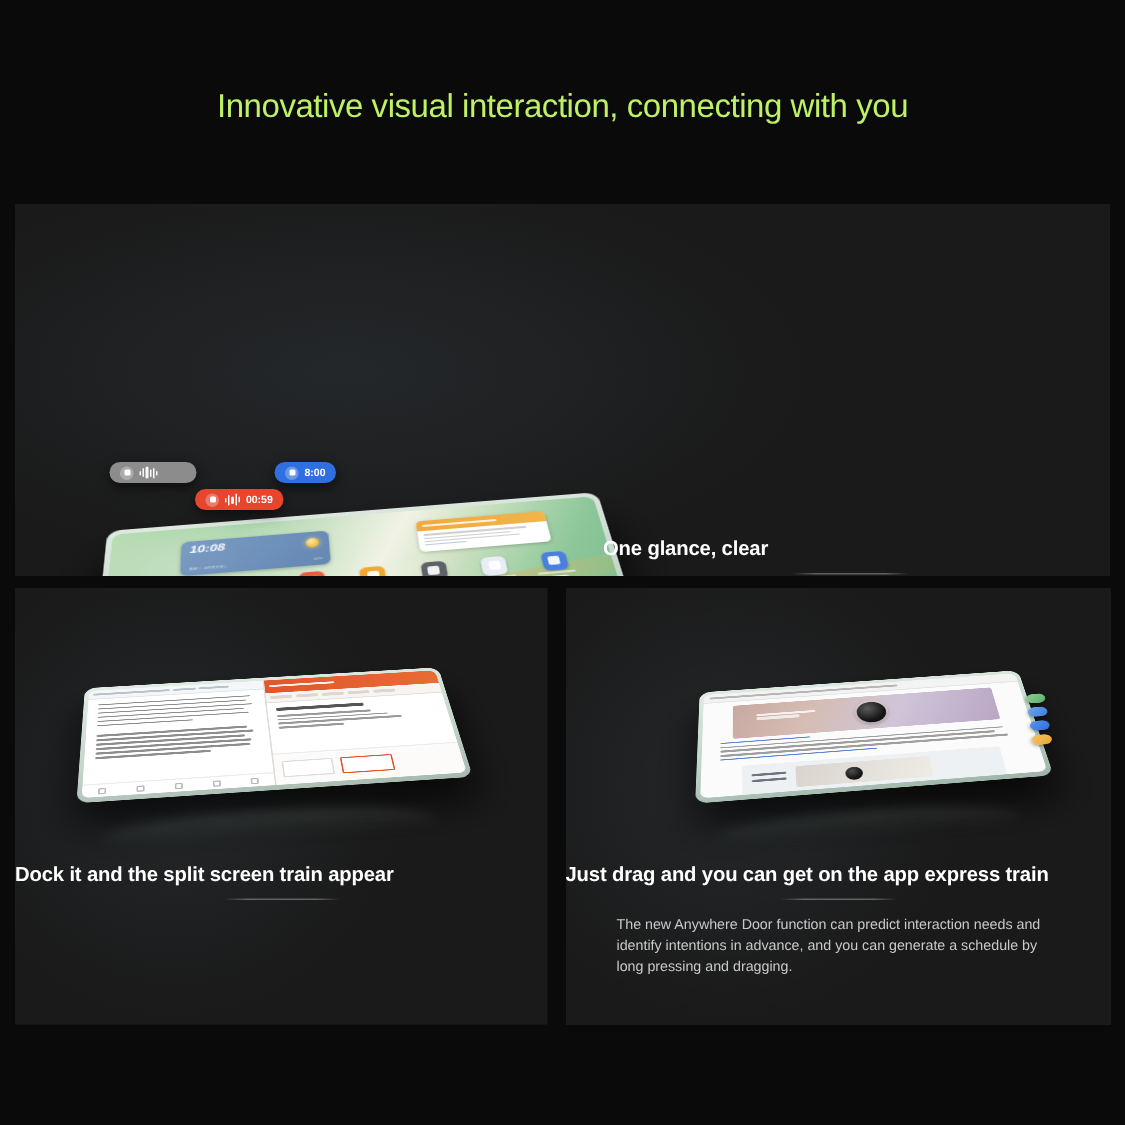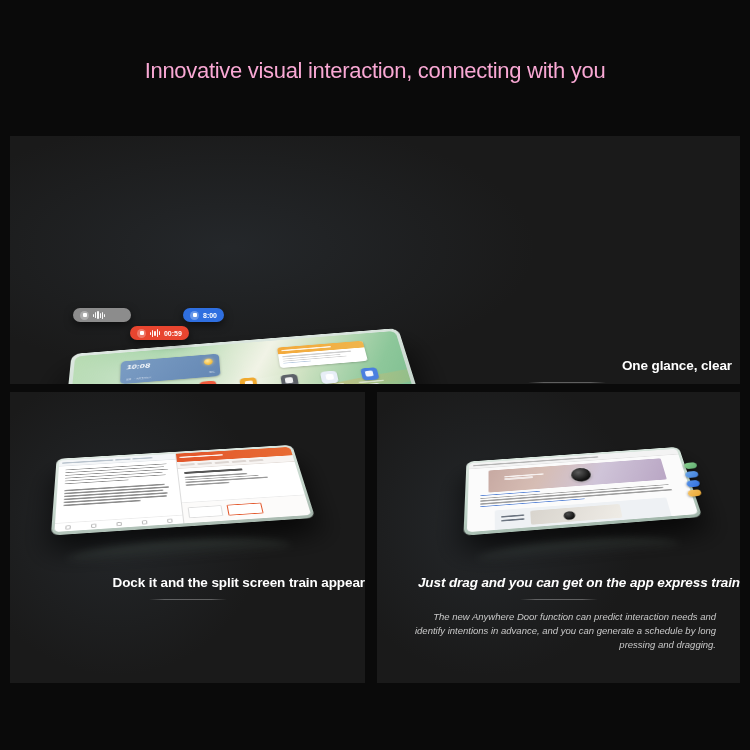--- a/index.html
+++ b/index.html
@@ -6,60 +6,60 @@
   html,body{ width:750px; height:750px; }
   body{
     background:#0a0a0a;
     font-family:"Liberation Sans", sans-serif;
     overflow:hidden;
     position:relative;
   }
   .page-title{
     position:absolute; left:0; top:58px; width:750px;
     text-align:center;
-    color:#f9a8d4;
+    color:#bef264;
     font-size:22px;
     font-weight:400;
     letter-spacing:-0.3px;
     white-space:nowrap;
   }
 
   
   .panel{ position:absolute; background:#1a1a1a; overflow:hidden; }
   #panel-hero{ left:10px; top:136px; width:730px; height:248px; }
   #panel-dock{ left:10px; top:392px; width:355px; height:291px; }
   #panel-anywhere{ left:377px; top:392px; width:363px; height:291px; }
 
   .panel-inner-glow{
     position:absolute; inset:0;
     background:radial-gradient(ellipse 60% 75% at 30% 45%, rgba(60,70,80,.30), rgba(0,0,0,0) 70%);
     pointer-events:none;
   }
 
   
-  .copy{ position:absolute; text-align:right; }
+  .copy{ position:absolute; text-align:left; }
   .copy .headline{
     color:#ffffff; font-weight:700; letter-spacing:-0.1px; white-space:nowrap;
   }
   .copy .rule{
     width:78px; height:1px; margin:9px auto 10px auto;
     background:linear-gradient(90deg, rgba(255,255,255,0) 0%, rgba(255,255,255,.30) 20%, rgba(255,255,255,.30) 80%, rgba(255,255,255,0) 100%);
   }
   .copy .body{ color:#c9c9c9; font-weight:400; }
 
   #copy-hero{ left:392px; top:222px; width:330px; }
   #copy-hero .headline{ font-size:13.5px; }
 
   #copy-dock{ left:10px; top:575px; width:355px; }
   #copy-dock .headline{ font-size:13.5px; }
   #copy-dock .body{ font-size:9.5px; line-height:14px; padding:0 36px; }
 
-  #copy-anywhere{ left:377px; top:575px; width:363px;font-style:italic; }
+  #copy-anywhere{ left:377px; top:575px; width:363px; }
   #copy-anywhere .headline{ font-size:13.5px; }
-  #copy-anywhere .body{ font-size:9.5px; line-height:14px; padding:0 24px; }
+  #copy-anywhere .body{ font-size:9.5px; line-height:14px; padding:0 34px; }
 
   
   #hero-device{
     position:absolute; left:58px; top:182px; width:350px; height:150px;
     transform-style:preserve-3d;
   }
   .tab-body{
     position:absolute; inset:0;
     border-radius:10px;
     background:linear-gradient(175deg,#dfe9e2 0%, #c9d8cf 55%, #aebfb4 100%);

